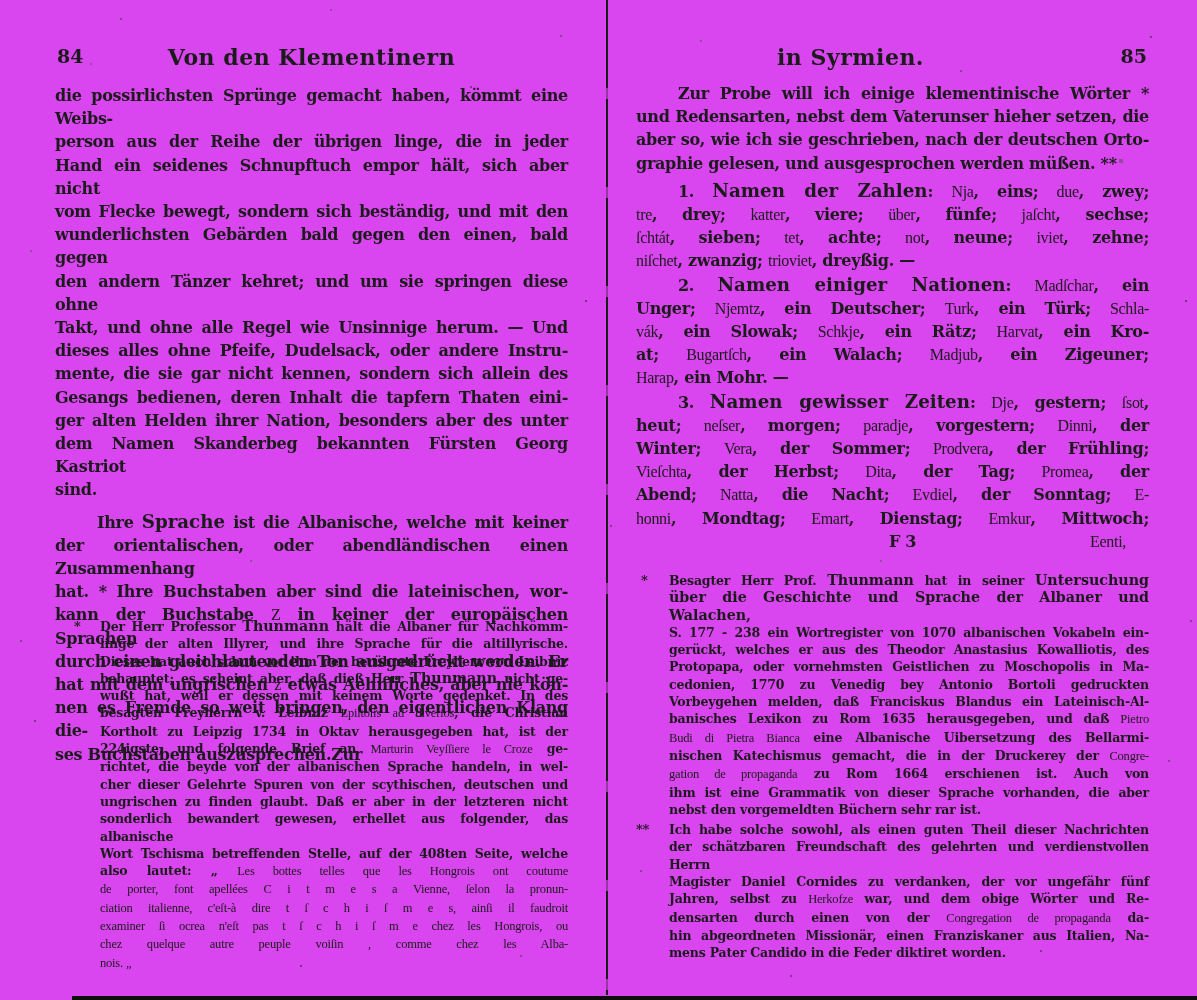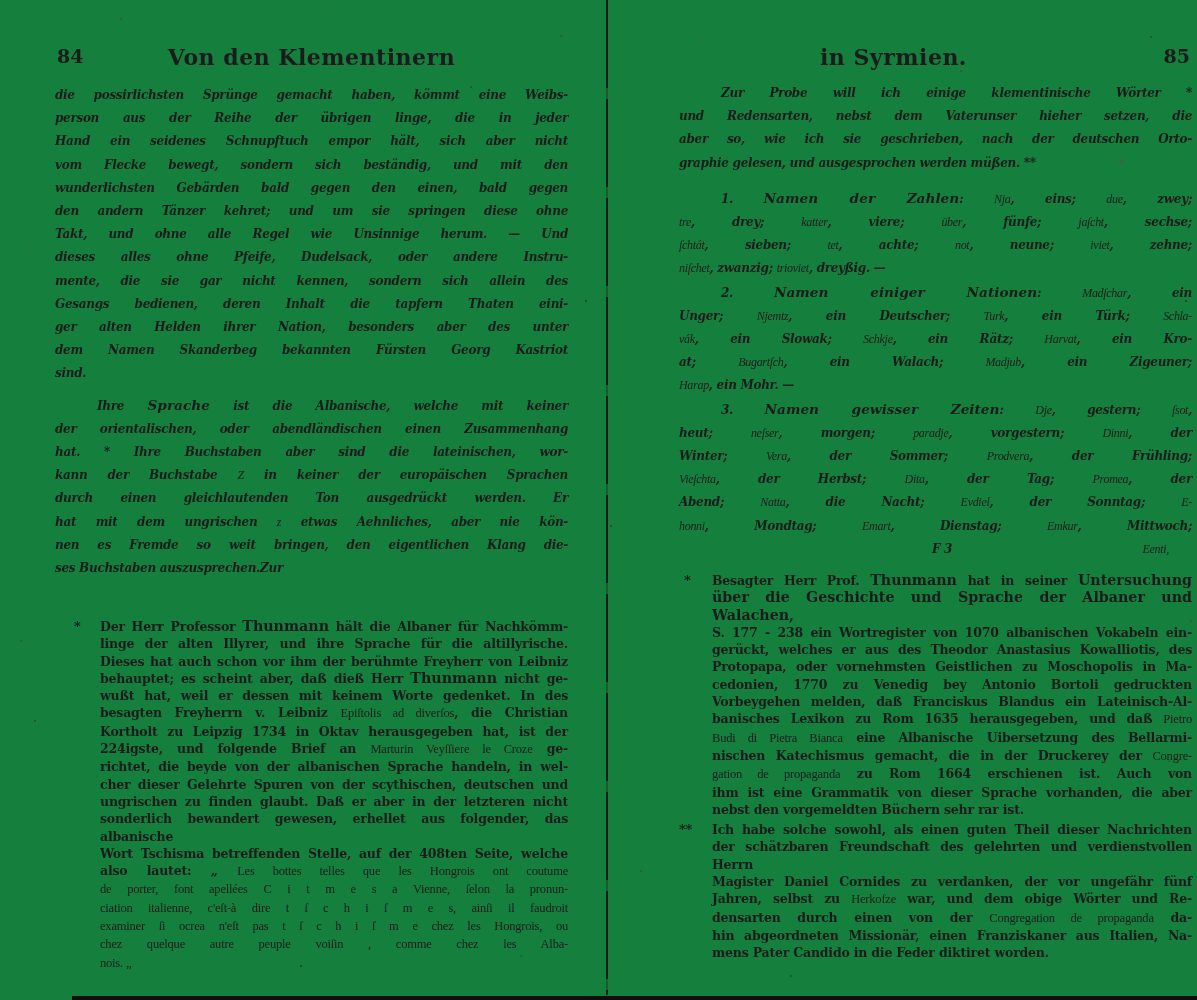--- a/index.html
+++ b/index.html
@@ -1,34 +1,34 @@
 <!DOCTYPE html>
 <html><head>
 <meta charset="utf-8">
 <style>
   html,body{margin:0;padding:0;background:#e8e8e4;}
   .scan{
     position:relative;width:1197px;height:1000px;overflow:hidden;
-    background:#15803d;color:#1b1b1b;
+    background:#d946ef;color:#1b1b1b;
     font-family:"DejaVu Serif", serif;
   }
   .page{position:absolute;top:0;}
   
   .headrow{position:absolute;top:44px;left:0;width:100%;height:30px;}
   .runhead{
     position:absolute;left:50%;transform:translateX(-50%);
     font-size:22px;font-weight:700;letter-spacing:.5px;white-space:nowrap;
   }
   .runhead.shift{transform:translateX(-50%) translateX(-42px);}
   .pagenum{position:absolute;font-size:19px;font-weight:700;}
   .pagenum.pn-left{left:2px;top:1px;}
   .pagenum.pn-right{right:2px;top:1px;}
   
-  .bodytext{position:absolute;left:0;width:513px;font-size:12px;font-weight:700;
-    letter-spacing:-0.3px;line-height:23.2px;font-style:italic;}
+  .bodytext{position:absolute;left:0;width:513px;font-size:16px;font-weight:700;
+    letter-spacing:-0.3px;line-height:23.2px;}
   .para{margin:0;}
   .line{text-align:justify;text-align-last:justify;white-space:normal;}
   .line.noj{text-align-last:left;}
   .line.ind{text-indent:42px;}
   .emph{font-size:1.14em;letter-spacing:0;}
   .rom{font-weight:400;font-family:"Liberation Serif", serif;}
   .lastline{display:flex;line-height:23.2px;}
   .catchword{padding-right:23px;}
   .sigrow{position:relative;display:flex;line-height:23.2px;}
   .sig{position:absolute;left:237px;margin-left:16px;}
@@ -115,33 +115,33 @@
             <div class="line"><span class="rom">de porter, font apellées C i t m e s a Vienne, ſelon la pronun-</span></div>
             <div class="line"><span class="rom">ciation italienne, c'eſt-à dire t ſ c h i ſ m e s, ainſi il faudroit</span></div>
             <div class="line"><span class="rom">examiner ſi ocrea n'eſt pas t ſ c h i ſ m e chez les Hongrois, ou</span></div>
             <div class="line"><span class="rom">chez quelque autre peuple voiſin , comme chez les Alba-</span></div>
             <div class="line noj"><span class="rom">nois. „</span></div>
           </div>
       </div>
     </div>
   </div>
 
-  <div class="page" style="left:679px;width:513px;height:716px;">
+  <div class="page" style="left:636px;width:513px;height:716px;">
     <div class="headrow">
       <span class="runhead shift">in Syrmien.</span>
       <span class="pagenum pn-right">85</span>
     </div>
     <div class="bodytext" style="top:82px;">
       <div class="para">
           <div class="line ind">Zur Probe will ich einige klementinische Wörter *</div>
           <div class="line">und Redensarten, nebst dem Vaterunser hieher setzen, die</div>
           <div class="line">aber so, wie ich sie geschrieben, nach der deutschen Orto-</div>
           <div class="line noj">graphie gelesen, und ausgesprochen werden müßen. **</div>
         </div>
-      <div class="para" style="margin-top:12px;">
+      <div class="para" style="margin-top:4px;">
           <div class="line ind">1. <b class="emph">Namen der Zahlen</b>: <span class="rom">Nja</span>, eins; <span class="rom">due</span>, zwey;</div>
           <div class="line"><span class="rom">tre</span>, drey; <span class="rom">katter</span>, viere; <span class="rom">über</span>, fünfe; <span class="rom">jaſcht</span>, sechse;</div>
           <div class="line"><span class="rom">ſchtát</span>, sieben; <span class="rom">tet</span>, achte; <span class="rom">not</span>, neune; <span class="rom">iviet</span>, zehne;</div>
           <div class="line noj"><span class="rom">niſchet</span>, zwanzig; <span class="rom">trioviet</span>, dreyßig. —</div>
         </div>
       <div class="para">
           <div class="line ind">2. <b class="emph">Namen einiger Nationen</b>: <span class="rom">Madſchar</span>, ein</div>
           <div class="line">Unger; <span class="rom">Njemtz</span>, ein Deutscher; <span class="rom">Turk</span>, ein Türk; <span class="rom">Schla-</span></div>
           <div class="line"><span class="rom">vák</span>, ein Slowak; <span class="rom">Schkje</span>, ein Rätz; <span class="rom">Harvat</span>, ein Kro-</div>
           <div class="line">at; <span class="rom">Bugartſch</span>, ein Walach; <span class="rom">Madjub</span>, ein Zigeuner;</div>

